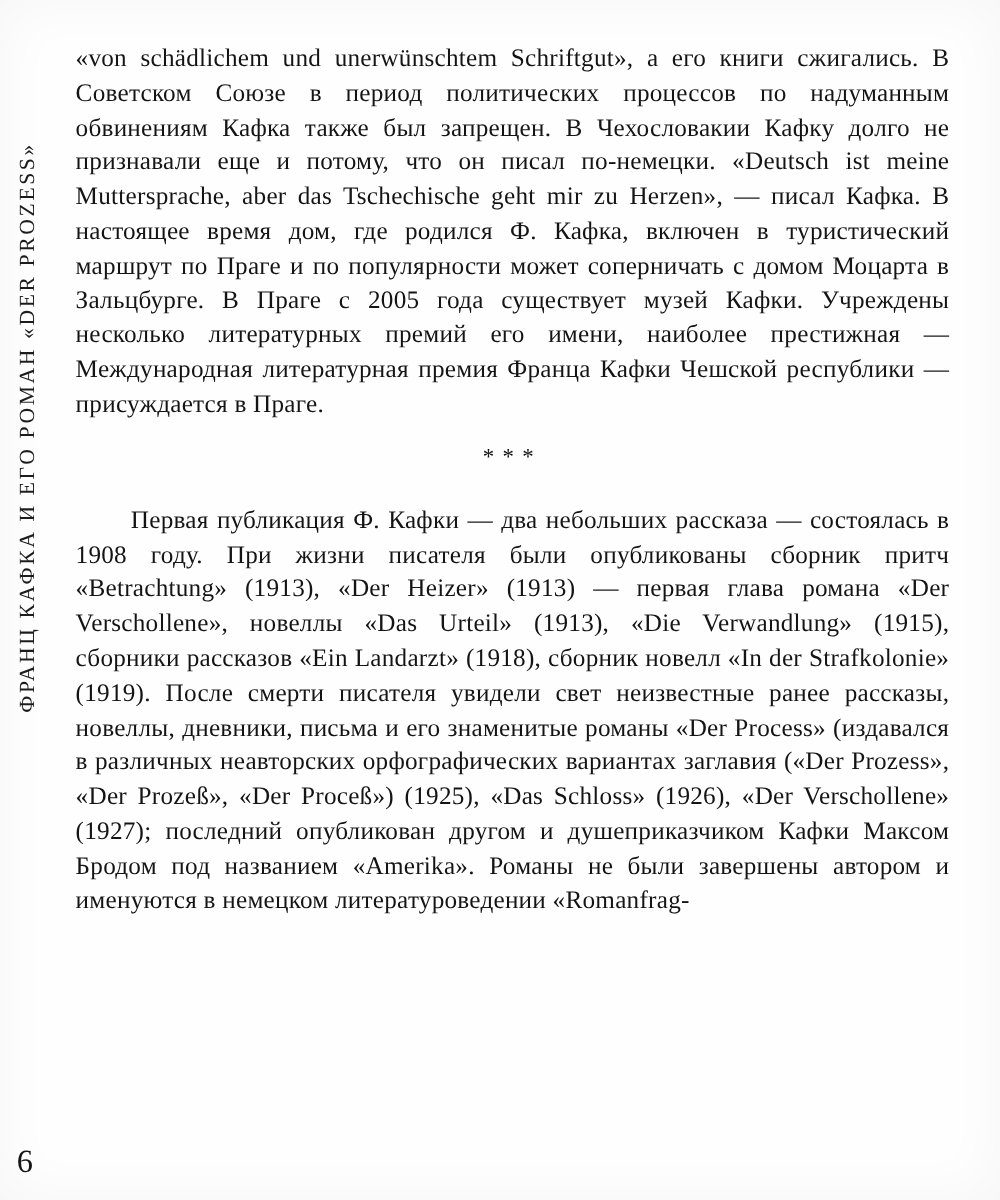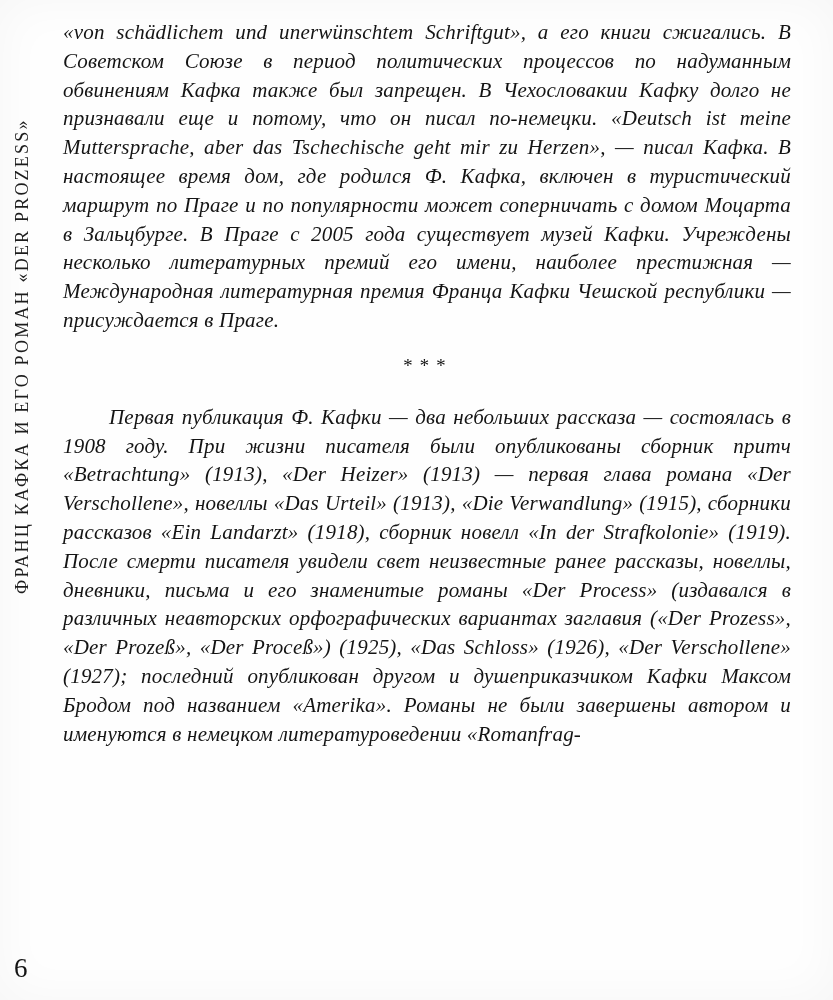--- a/index.html
+++ b/index.html
@@ -29,23 +29,22 @@
     transform-origin: 0 0;
     transform: rotate(-90deg);
     white-space: nowrap;
     font-size: 18px;
     letter-spacing: 2.2px;
     color: #1c1c1c;
   }
   .text-block {
     position: absolute;
     left: 63px;
-    top: 18px;
+    top: 34px;
     width: 728px;
-    font-style: italic;
   }
   .para {
     margin: 0;
     font-size: 21px;
     line-height: 28.8px;
     text-align: justify;
     letter-spacing: 0.2px;
     color: #141414;
   }
   .para.indent {

